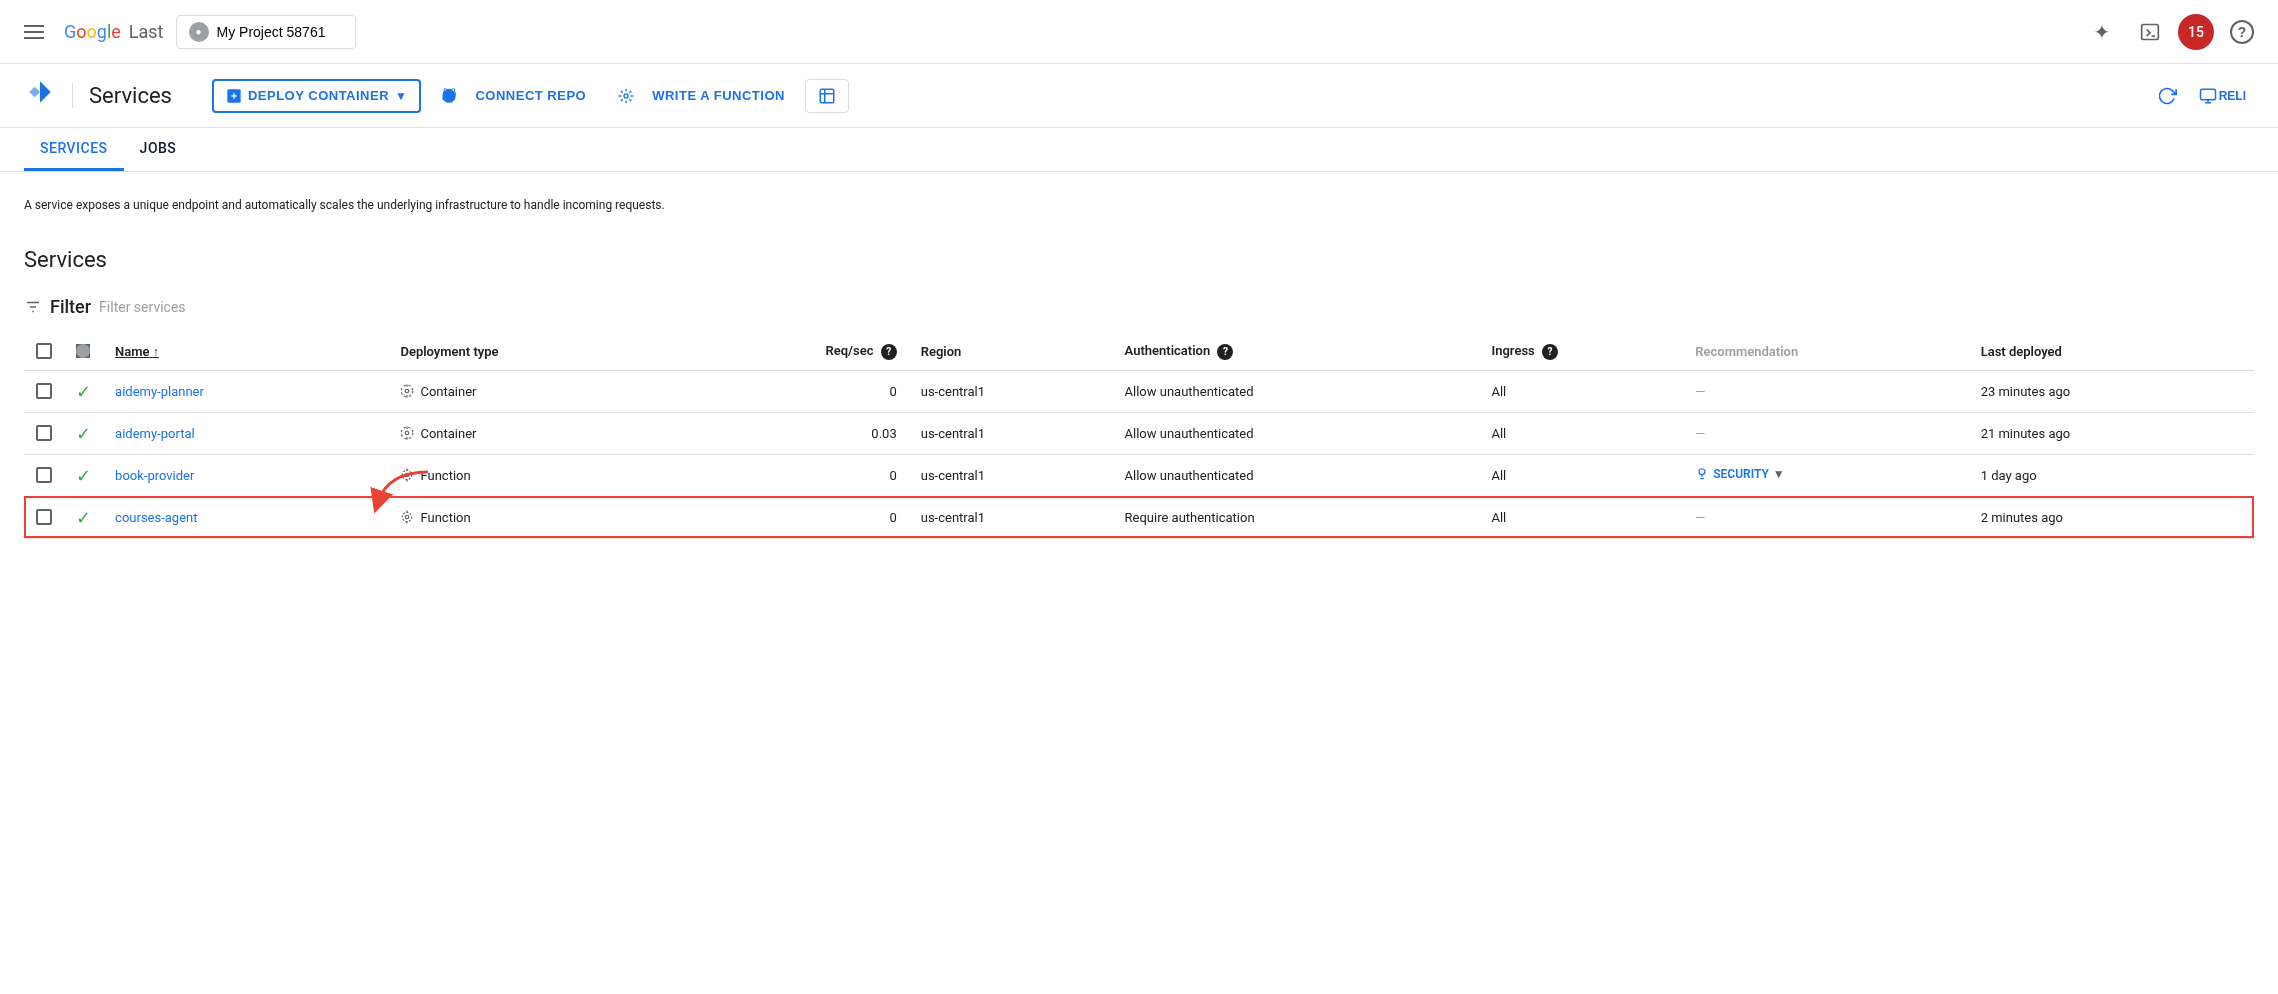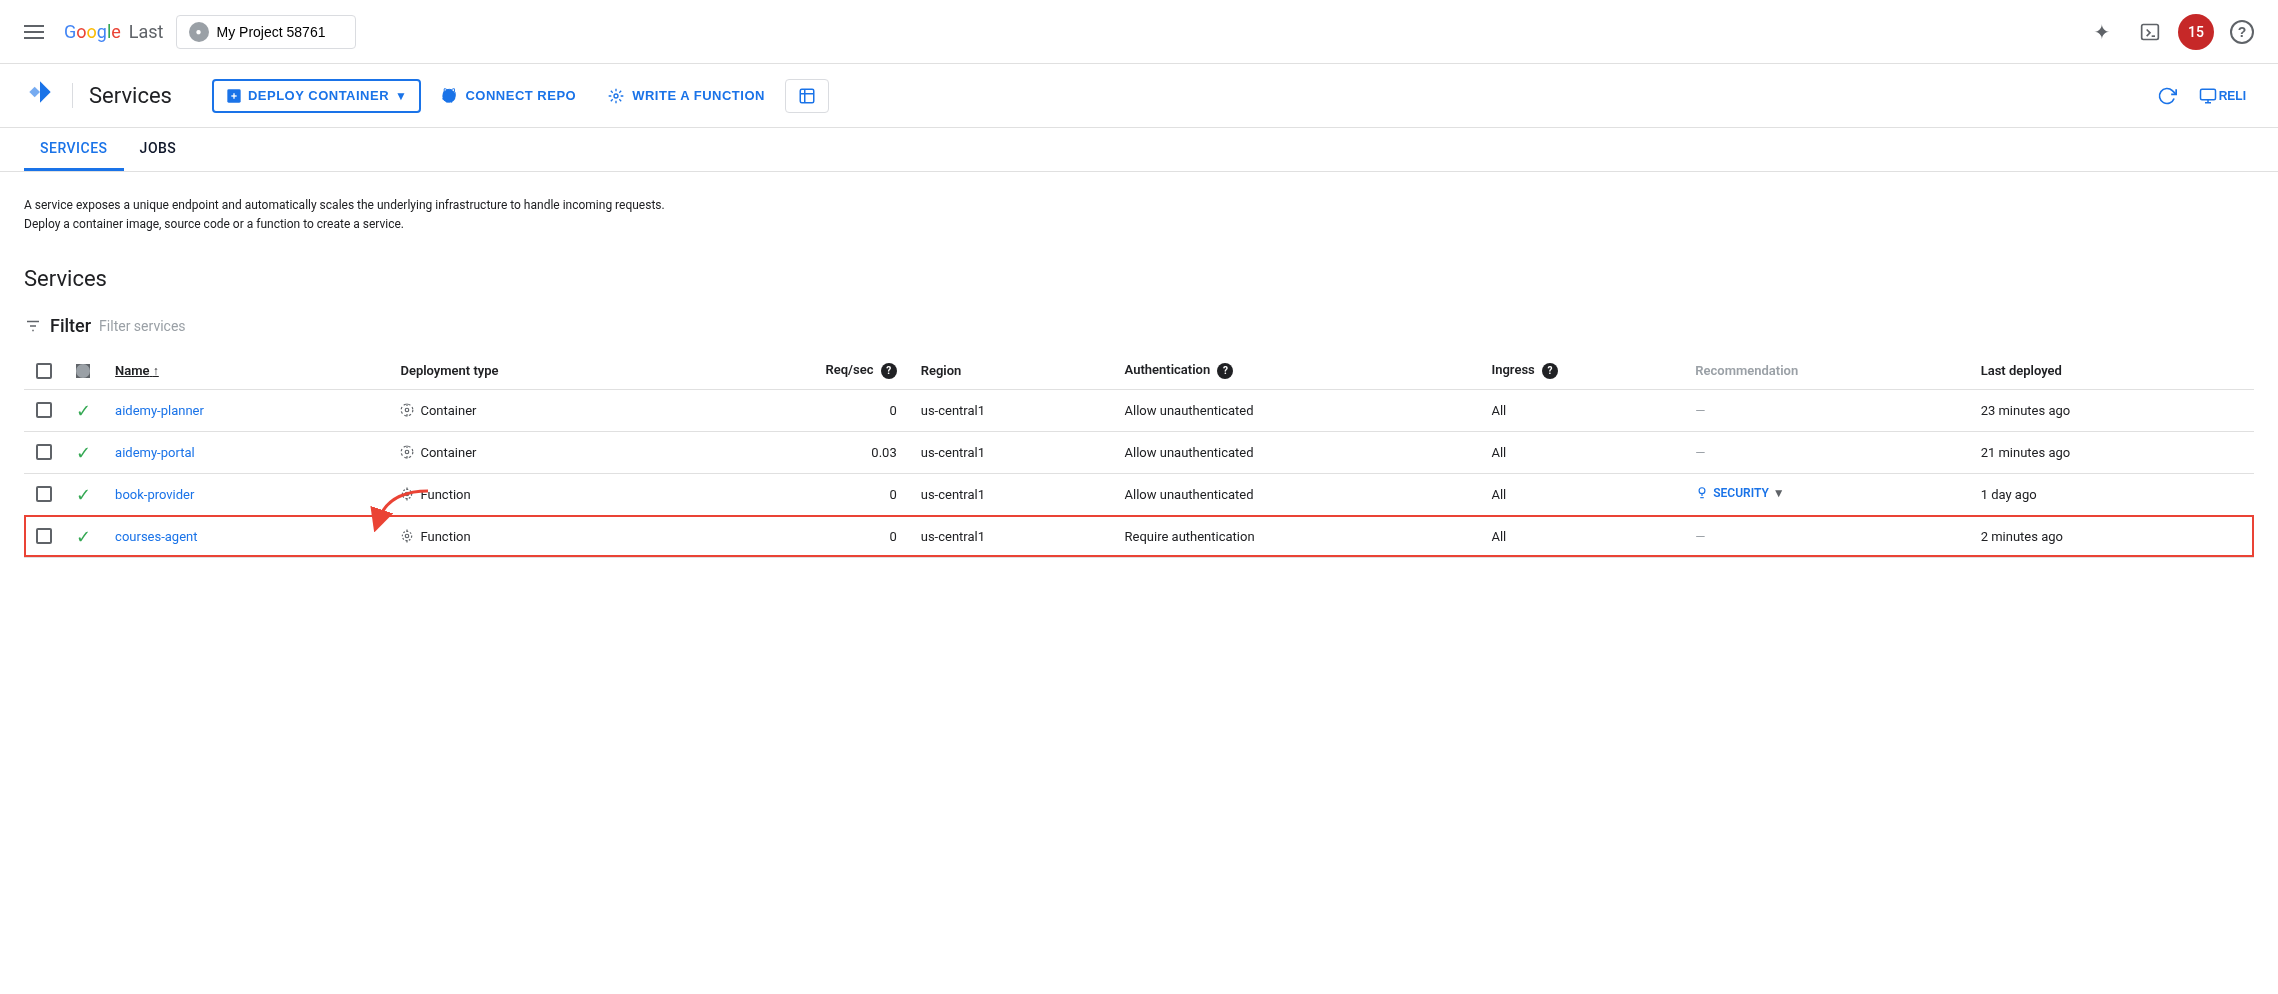--- a/index.html
+++ b/index.html
@@ -55,21 +55,21 @@
 
     
     .secondary-nav {
       display: flex; align-items: center;
       height: 64px; padding: 0 24px; gap: 16px;
       border-bottom: 1px solid #e0e0e0; background: #fff;
     }
     .service-title { font-size: 22px; font-weight: 400; color: #202124; padding-left: 16px; border-left: 1px solid #dadce0; margin-left: 4px; }
     .secondary-nav-actions { display: flex; align-items: center; gap: 8px; margin-left: 24px; }
     .action-btn {
-      display: flex; align-items: center; gap: 8px;
+      display: flex; align-items: center; gap: 18px;
       border: none; background: transparent; cursor: pointer;
       color: #1a73e8; font-size: 13px; font-weight: 600;
       padding: 8px 12px; border-radius: 4px;
       text-transform: uppercase; letter-spacing: 0.5px;
     }
     .action-btn-outline {
       border: 1px solid #dadce0;
       border-radius: 4px;
       padding: 7px 12px;
     }
@@ -262,21 +262,20 @@
     <span>SERVICES</span>
   </div>
   <div class="tab">
     <span>JOBS</span>
   </div>
 </div>
 
 <div class="main-content">
   <div class="description">
     <p>A service exposes a unique endpoint and automatically scales the underlying infrastructure to handle incoming requests.</p>
-    <p>Deploy a container image, source code or a function to create a service.</p>
   </div>
 
   <h2 class="section-title">Services</h2>
 
   <div class="filter-row">
     <svg width="18" height="18" viewBox="0 0 24 24" fill="none" stroke="#5f6368" stroke-width="2">
       <line x1="4" y1="6" x2="20" y2="6"></line>
         <line x1="8" y1="12" x2="16" y2="12"></line>
         <line x1="11" y1="18" x2="13" y2="18"></line>
     </svg>

